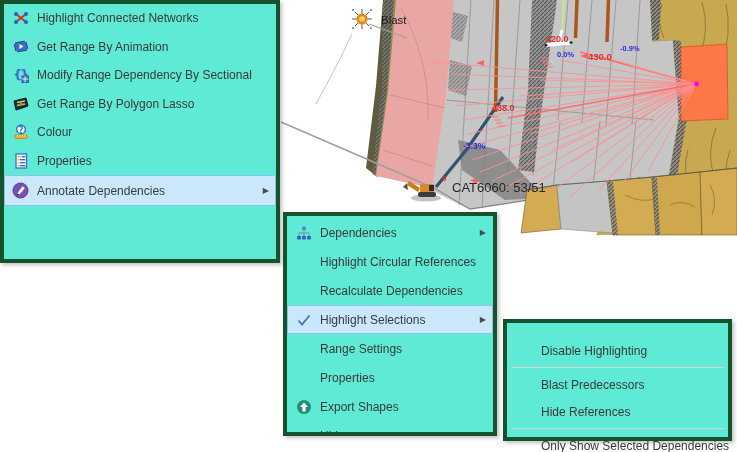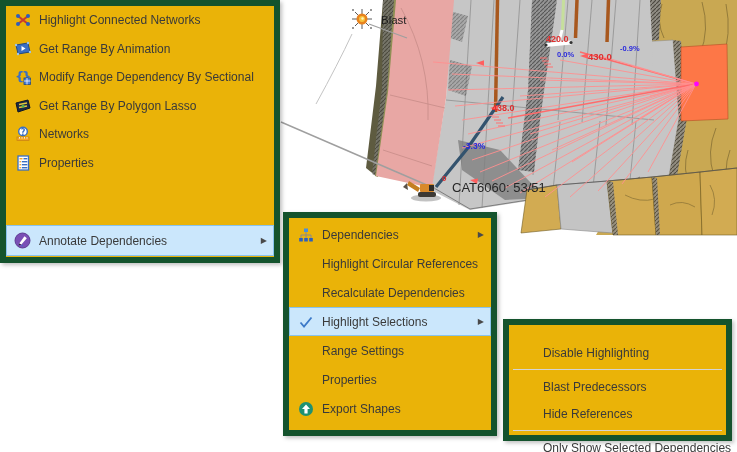--- a/index.html
+++ b/index.html
@@ -1,27 +1,27 @@
 <!DOCTYPE html>
 <html><head>
 <meta charset="utf-8">
 <style>
   html,body{margin:0;padding:0;}
   .stage{position:relative;width:737px;height:452px;overflow:hidden;background:#ffffff;
          font-family:"Liberation Sans",sans-serif;}
   .scene{position:absolute;left:0;top:0;}
-  .menu{position:absolute;background:#eab308;border:6px solid #14532d;
+  .menu{position:absolute;background:#5eead4;border:4px solid #14532d;
         box-shadow:2px 2px 4px rgba(0,0,0,.25);box-sizing:border-box;z-index:5;}
   .menu1{left:0;top:1;width:280px;height:263px;}
   .menu2{left:283px;top:212px;width:214px;height:224px;padding-top:2px;overflow:hidden;}
   .menu3{left:503px;top:319px;width:229px;height:122px;padding-top:14px;}
   .mi{display:flex;align-items:center;height:28.5px;position:relative;cursor:default;}
   .menu2 .mi{height:29px;}
   .menu3 .mi{height:27px;}
-  .mi.tall{height:31px;margin-top:48px;}
+  .mi.tall{height:31px;}
   .mi.sel{background:#cbe7fc;box-shadow:inset 0 0 0 1px #88c3ee;}
   .ic{width:21px;min-width:21px;margin:0 6px 0 6px;display:flex;align-items:center;justify-content:center;}
   .menu3 .ic{width:22px;min-width:22px;}
   .lbl{font-size:12px;color:#3a3a3a;white-space:nowrap;}
   .arr{position:absolute;right:7px;top:50%;transform:translateY(-54%);font-size:8px;color:#4a4a4a;}
   .sep{height:1px;background:#d4d4d4;margin:3px 4px;}
   svg text{user-select:none;}
 </style>
 </head>
 <body>
@@ -269,21 +269,21 @@
 
     <div class="mi">
       <span class="ic">
         <svg width="16" height="16" viewBox="0 0 16 16">
           <circle cx="8" cy="5.5" r="4.3" fill="#ffffff" stroke="#3a6fc4" stroke-width="1.4"></circle>
           <text x="5.7" y="8.6" font-size="8" font-weight="bold" fill="#3a6fc4" font-family="'DejaVu Sans',sans-serif">?</text>
           <rect x="2" y="11" width="12" height="3.5" fill="#f5a623" stroke="#c77f12" stroke-width="0.7"></rect>
           <path d="M4.5,11 v1.6 M7,11 v1.6 M9.5,11 v1.6 M12,11 v1.6" stroke="#fff" stroke-width="0.8"></path>
         </svg>
         </span>
-      <span class="lbl">Networks</span>
+      <span class="lbl">Colour</span>
     </div>
 
     <div class="mi">
       <span class="ic">
         <svg width="16" height="16" viewBox="0 0 16 16">
           <rect x="3" y="1" width="10.5" height="14" fill="#ffffff" stroke="#3a6fc4" stroke-width="1.3"></rect>
           <rect x="4.5" y="3" width="3" height="1.4" fill="#f5a623"></rect>
           <rect x="8.5" y="3" width="3.8" height="1.4" fill="#3a6fc4"></rect>
           <rect x="4.5" y="6" width="1.4" height="1.4" fill="#f5a623"></rect>
             <rect x="6.8" y="6" width="5.5" height="1.4" fill="#3a6fc4"></rect>

